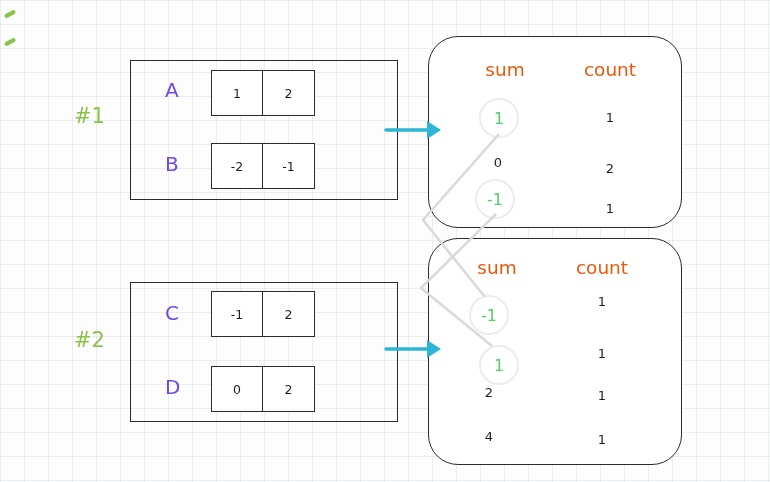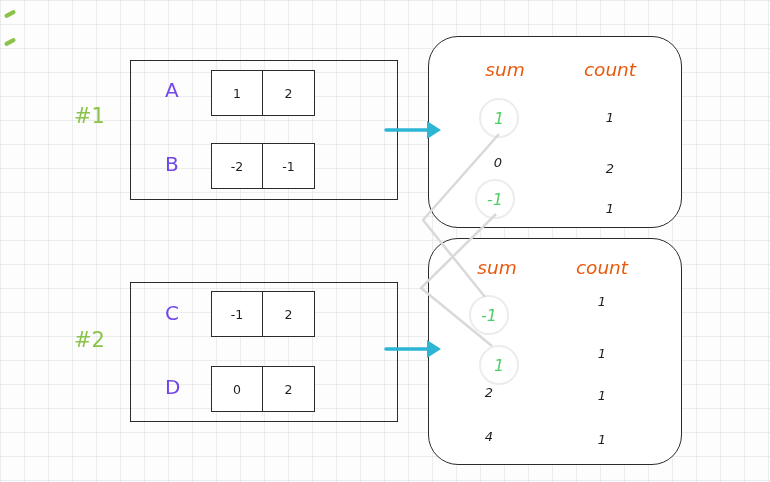--- a/index.html
+++ b/index.html
@@ -20,21 +20,21 @@
   .input-box{position:absolute;border:1.4px solid #2b2b2b;background:transparent;z-index:2;}
   .arr-label{position:absolute;font-size:20px;color:#7048e8;}
   .cells{position:absolute;display:flex;}
   .cell{width:52px;height:46px;border:1.3px solid #2b2b2b;background:#fff;
         display:flex;align-items:center;justify-content:center;
         font-size:12.5px;color:#1e1e1e;box-sizing:border-box;}
   .cell + .cell{border-left:none;}
 
   .arrow{position:absolute;z-index:3;}
 
-  .result-box{position:absolute;border:1.5px solid #2b2b2b;border-radius:30px;background:#fff;z-index:2;font-style:italic;}
+  .result-box{position:absolute;border:1.5px solid #2b2b2b;border-radius:30px;background:#fff;z-index:2;}
   .th{position:absolute;font-size:18.5px;color:#e8590c;text-align:center;}
   .tval{position:absolute;font-size:13px;color:#1e1e1e;text-align:center;}
   .circle{position:absolute;width:36px;height:36px;border:2px solid #ececec;border-radius:50%;
           display:flex;align-items:center;justify-content:center;background:transparent;}
   .gval{font-size:16px;color:#51cf66;}
 
   .connectors{position:absolute;left:0;top:0;z-index:5;pointer-events:none;}
 </style>
 </head>
 <body>

